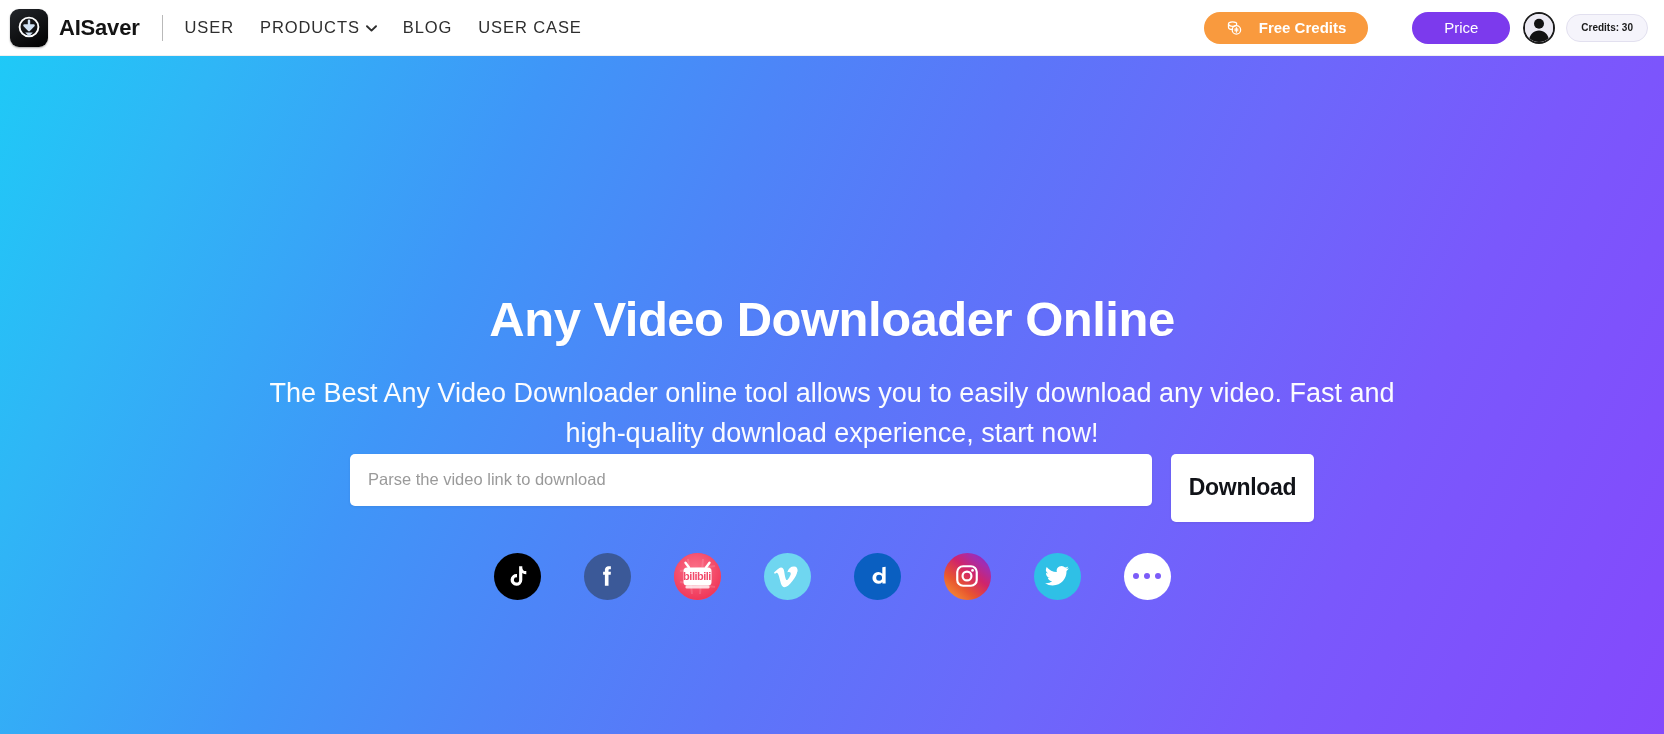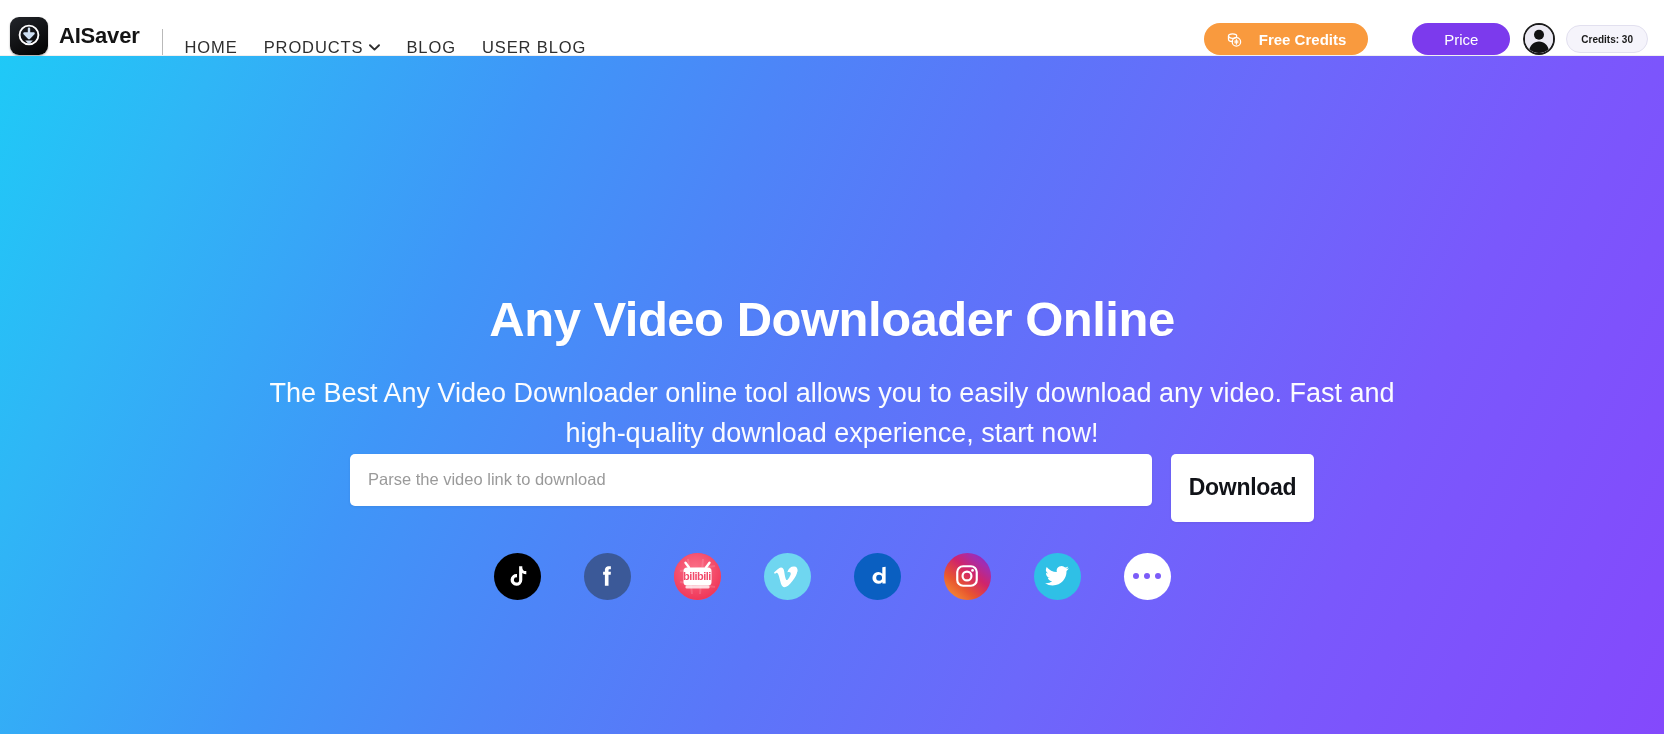--- a/index.html
+++ b/index.html
@@ -11,21 +11,21 @@
     background: #fff;
   }
 
   
   .header {
     position: relative;
     width: 1664px;
     height: 56px;
     background: #ffffff;
     display: flex;
-    align-items: flex-end;
+    align-items: center;
     padding: 0 8px 0 10px;
     border-bottom: 1px solid #f0f0f0;
   }
   .brand {
     display: flex;
     align-items: center;
     gap: 11px;
     flex: 0 0 auto;
   }
   .logo-mark {
@@ -271,35 +271,35 @@
         <path d="M9.2 17.6 L16.8 17.6 L13 21.6 Z" fill="#cfe0f2"></path>
       </svg>
     </span>
     <span class="brand-name">AISaver</span>
   </div>
 
   <span class="nav-divider"></span>
 
   <nav class="nav">
     <a class="nav-item">
-      <span>HOME</span>
+      <span>USER</span>
     </a>
     <a class="nav-item">
       <span>PRODUCTS</span>
       <span class="chev">
         <svg width="11" height="7" viewBox="0 0 11 7" aria-hidden="true">
           <path d="M1 1.2 L5.5 5.6 L10 1.2" fill="none" stroke="#2e2e2e" stroke-width="1.9" stroke-linecap="round" stroke-linejoin="round"></path>
         </svg>
       </span>
     </a>
     <a class="nav-item">
       <span>BLOG</span>
     </a>
     <a class="nav-item">
-      <span>USER BLOG</span>
+      <span>USER CASE</span>
     </a>
   </nav>
 
   <div class="header-right">
     <button class="btn-free-credits">
       <span class="coins-icon">
         <svg width="17" height="17" viewBox="0 0 17 17" aria-hidden="true">
           <ellipse cx="6.6" cy="5.1" rx="4.1" ry="2.2" fill="none" stroke="#fff" stroke-width="1.3"></ellipse>
           <path d="M2.5 5.1 v3.1 c0 1.2 1.83 2.2 4.1 2.2" fill="none" stroke="#fff" stroke-width="1.3" stroke-linecap="round"></path>
           <circle cx="10.4" cy="10.9" r="4.2" fill="none" stroke="#fff" stroke-width="1.3"></circle>

